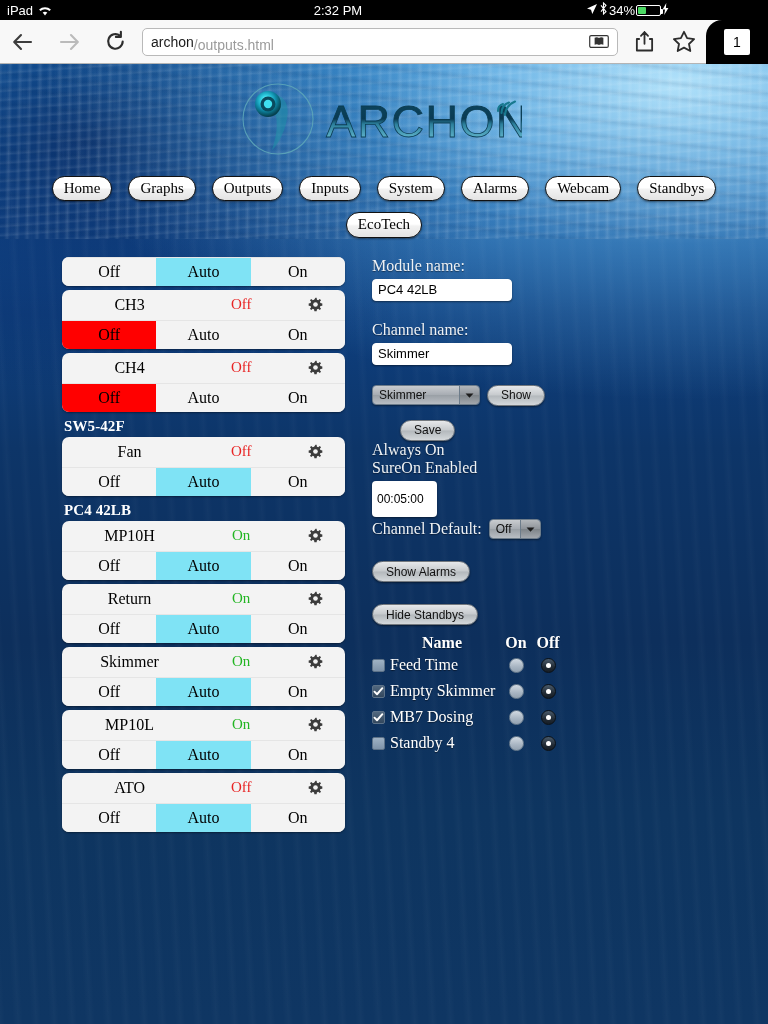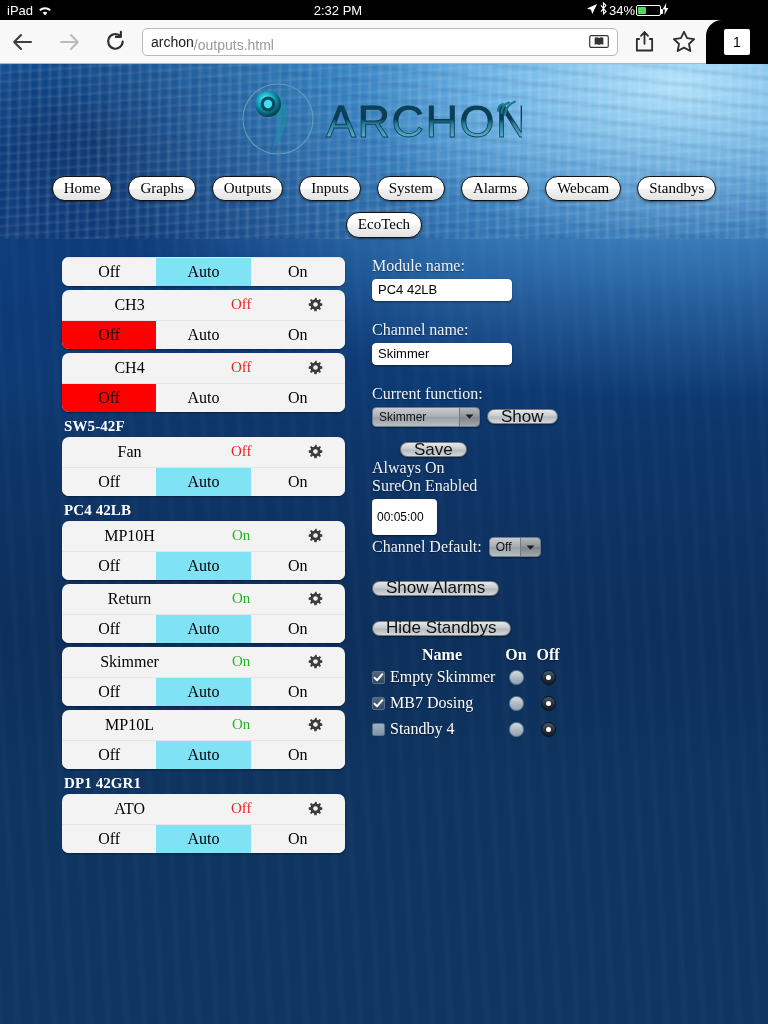--- a/index.html
+++ b/index.html
@@ -182,24 +182,24 @@
   }
   .selwrap .sa {
     width: 20px; background: linear-gradient(to bottom, #b3b7bb 0%, #8e9399 50%, #7e8489 52%, #a2a7ad 100%);
     display: flex; align-items: center; justify-content: center;
     border-left: 1px solid #6d7c8a;
   }
   .selwrap.wide .sv { width: 86px; }
 
   .pillbtn {
     display: inline-flex; align-items: center; justify-content: center;
-    height: 15px; padding: 0 13px; border-radius: 11px;
+    height: 21px; padding: 0 13px; border-radius: 11px;
     background: linear-gradient(to bottom, #e6e8ea 0%, #c6cacd 48%, #b3b8bc 52%, #d4d8db 100%);
     border: 1px solid #74797e; cursor: pointer;
-    font-family: "Liberation Sans", sans-serif; font-size: 17px; color: #111;
+    font-family: "Liberation Sans", sans-serif; font-size: 12px; color: #111;
     box-shadow: 0 1px 2px rgba(0,0,0,0.45);
   }
 
   .statline {
     color: #eef2f6; font-family: "Liberation Serif", serif; font-size: 16px;
     line-height: 1.18; text-shadow: 0 1px 1px rgba(0,0,0,0.45);
   }
   .timein {
     width: 65px; height: 19px; background: #fff; border-radius: 4px;
     font-family: "Liberation Sans", sans-serif; font-size: 12px; color: #000;
@@ -506,21 +506,20 @@
                   <circle cx="10" cy="10" r="3.1" fill="#f3f3f3"></circle>
                 </svg>
               </div>
             </div>
             <div class="card-btns">
               <div class="ctl">Off</div>
               <div class="ctl sel-auto">Auto</div>
               <div class="ctl">On</div>
             </div>
           </div>
-          <div class="grp-head">DP1 42GR1</div>
           <div class="card">
             <div class="card-top">
               <div class="c-name">ATO</div>
               <div class="c-state off">Off</div>
               <div class="c-gear">
                 <svg viewBox="0 0 20 20" width="15" height="15">
                   <path d="M10 0.9 L11.5 0.9 L11.9 3.5 A6.6 6.6 0 0 1 13.6 4.2 L15.7 2.6 L17.4 4.3 L15.8 6.4 A6.6 6.6 0 0 1 16.5 8.1 L19.1 8.5 L19.1 11.5 L16.5 11.9 A6.6 6.6 0 0 1 15.8 13.6 L17.4 15.7 L15.7 17.4 L13.6 15.8 A6.6 6.6 0 0 1 11.9 16.5 L11.5 19.1 L8.5 19.1 L8.1 16.5 A6.6 6.6 0 0 1 6.4 15.8 L4.3 17.4 L2.6 15.7 L4.2 13.6 A6.6 6.6 0 0 1 3.5 11.9 L0.9 11.5 L0.9 8.5 L3.5 8.1 A6.6 6.6 0 0 1 4.2 6.4 L2.6 4.3 L4.3 2.6 L6.4 4.2 A6.6 6.6 0 0 1 8.1 3.5 Z" fill="#3c3c3c"></path>
                   <circle cx="10" cy="10" r="3.1" fill="#f3f3f3"></circle>
                 </svg>
               </div>
@@ -538,21 +537,20 @@
       <div class="lbl">Module name:</div>
       <div class="txtin">PC4 42LB</div>
 
       <div class="spacer-20"></div>
 
       <div class="lbl">Channel name:</div>
       <div class="txtin">Skimmer</div>
 
       <div class="spacer-20"></div>
 
-      <div class="lbl">Current function:</div>
       <div class="inline-row">
         <div class="selwrap wide">
           <div class="sv">Skimmer</div>
           <div class="sa">
             <svg viewBox="0 0 10 7" width="9" height="7">
                   <path d="M0.6 1.2 L5 6 L9.4 1.2 Z" fill="#1c1c1c"></path>
                 </svg>
           </div>
         </div>
         <div class="pillbtn">Show</div>
@@ -589,20 +587,34 @@
       
       <div id="sb-table">
         <div class="sb-hdr">
           <div class="h-name">Name</div>
           <div class="h-on">On</div>
           <div class="h-off">Off</div>
         </div>
         <div id="sb-rows">
               <div class="sb-row">
                 <div class="r-name">
+                  <div class="chk"></div>
+                  <span>Feed Time</span>
+                </div>
+                <div class="r-on">
+                  <div class="radio"></div>
+                </div>
+                <div class="r-off">
+                  <div class="radio sel">
+                    <span class="dot"></span>
+                  </div>
+                </div>
+              </div>
+              <div class="sb-row">
+                <div class="r-name">
                   <div class="chk checked">
                     <svg class="tick" viewBox="0 0 12 12" width="11" height="11">
                       <path d="M1.6 6.2 L4.4 9 L10.2 2.4" stroke="#fff" stroke-width="2.1" fill="none" stroke-linecap="round" stroke-linejoin="round"></path>
                     </svg>
                   </div>
                   <span>Empty Skimmer</span>
                 </div>
                 <div class="r-on">
                   <div class="radio"></div>
                 </div>

